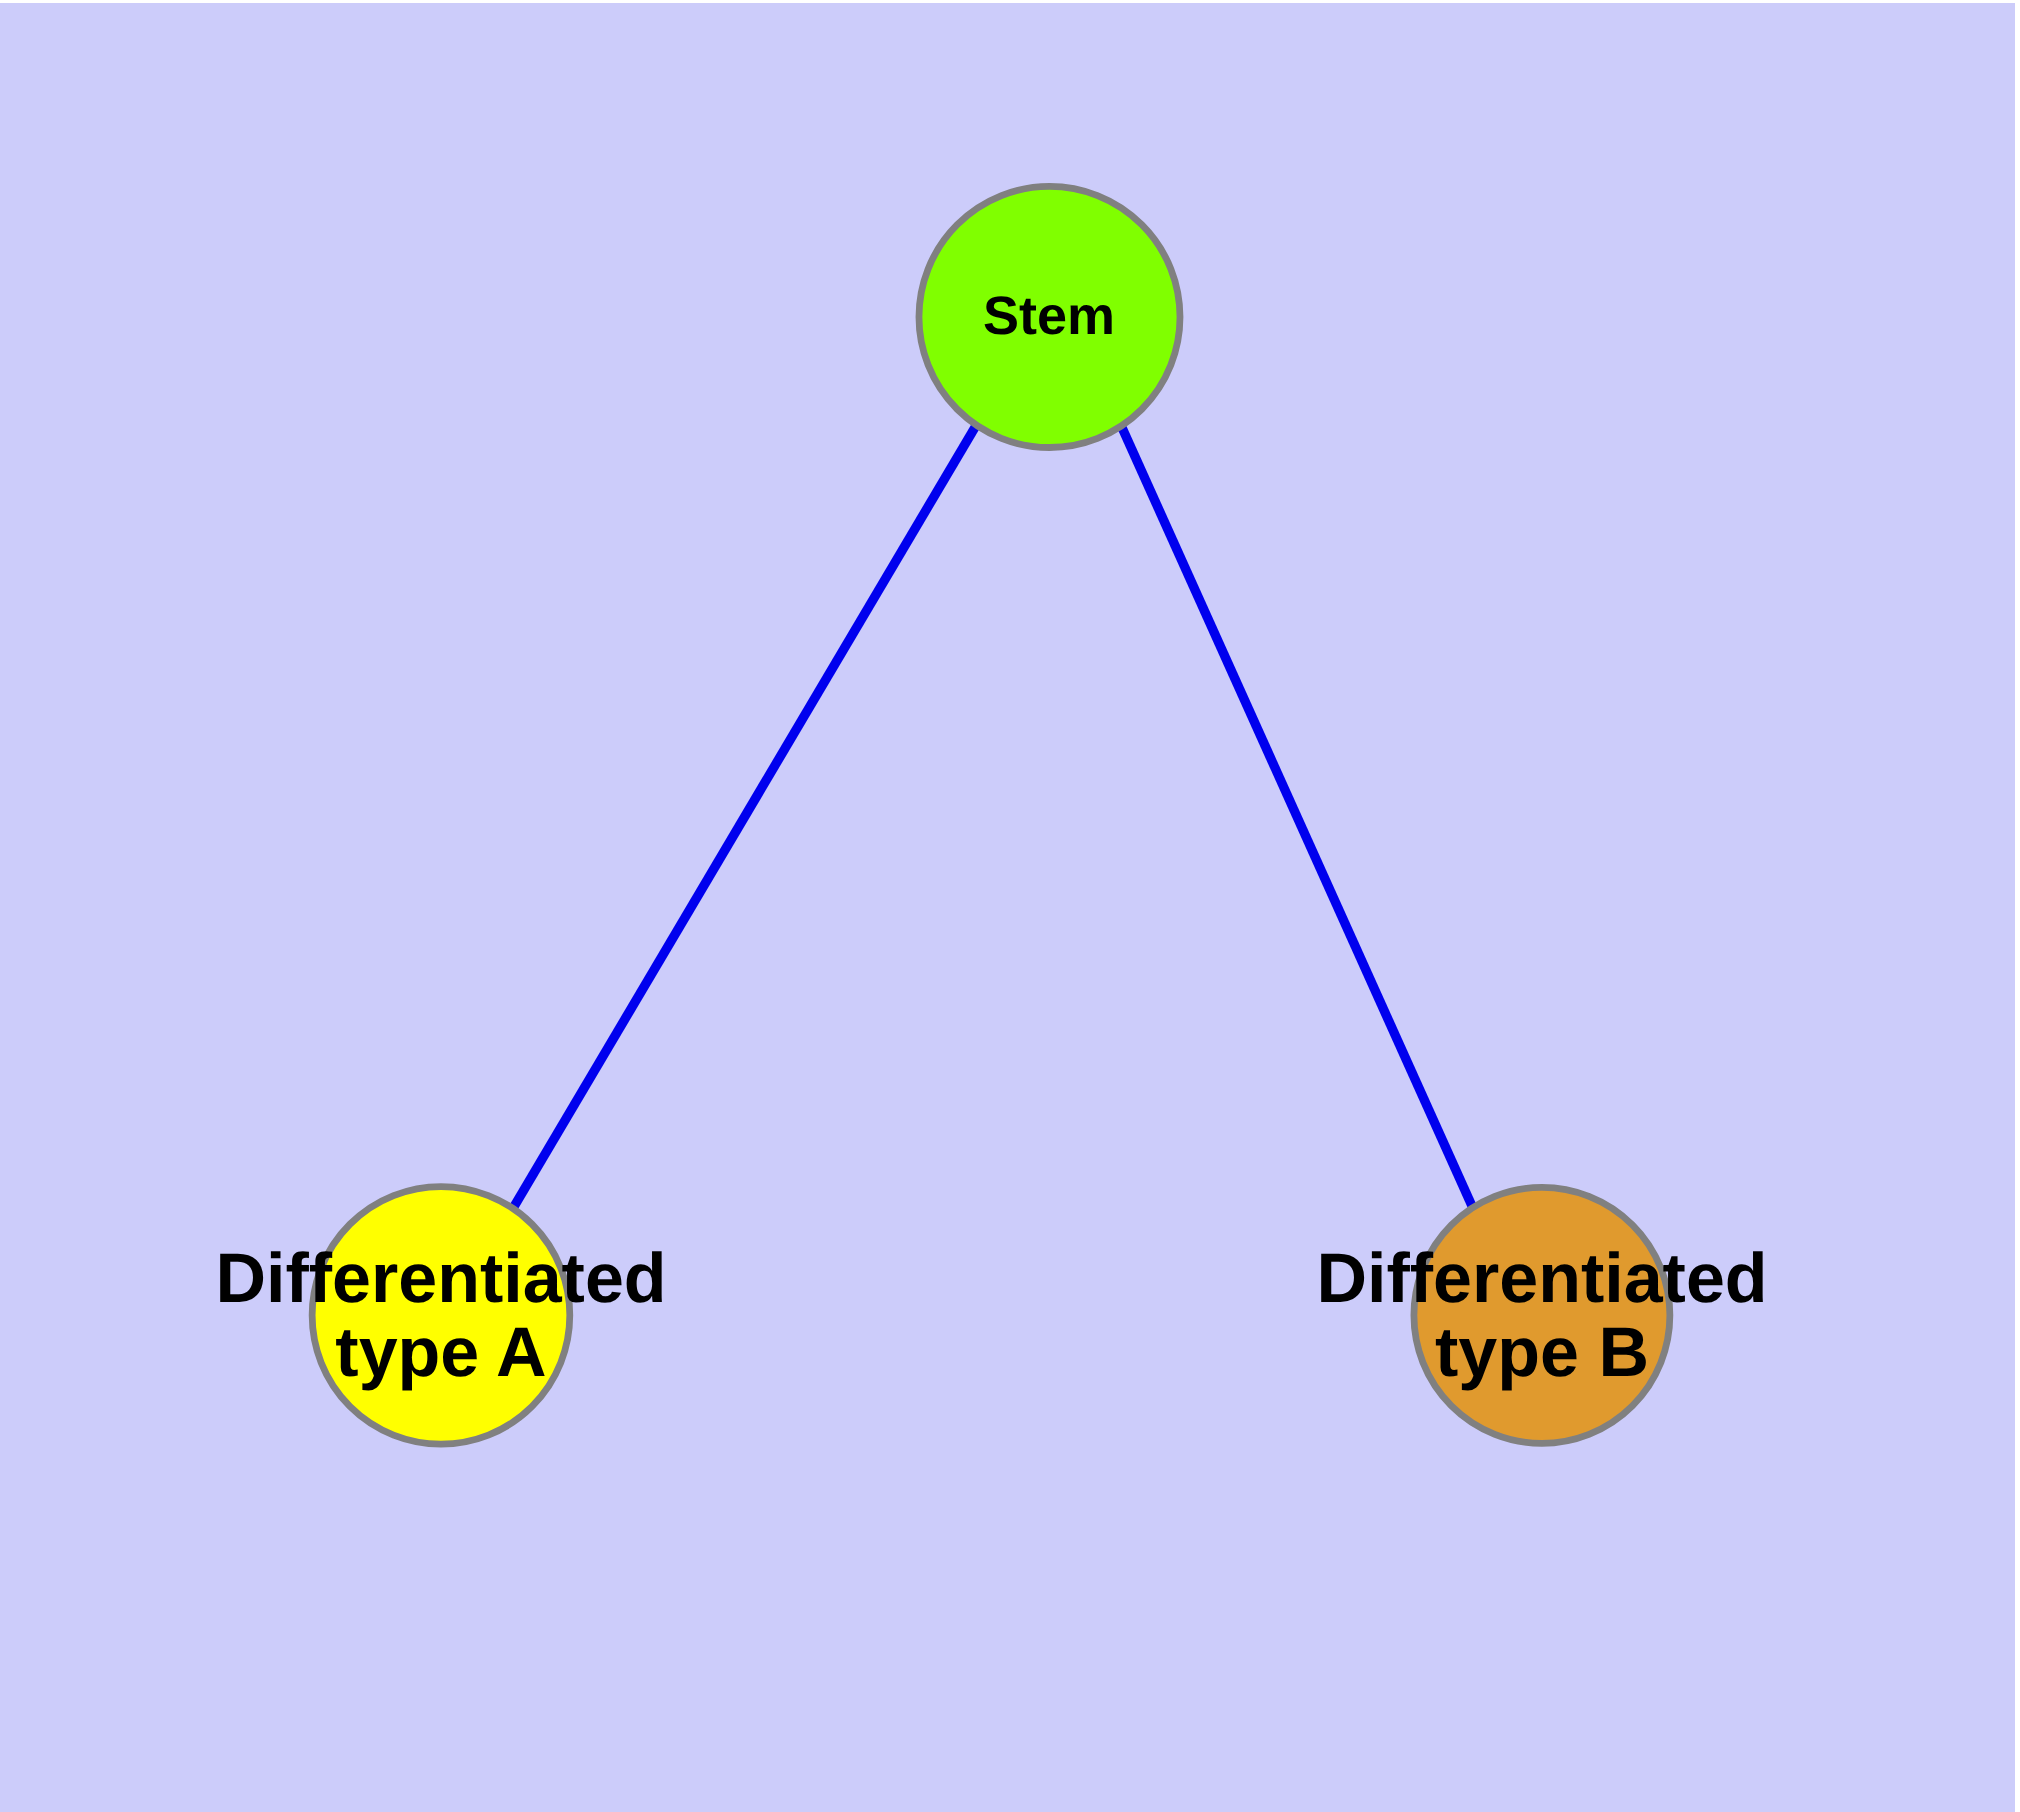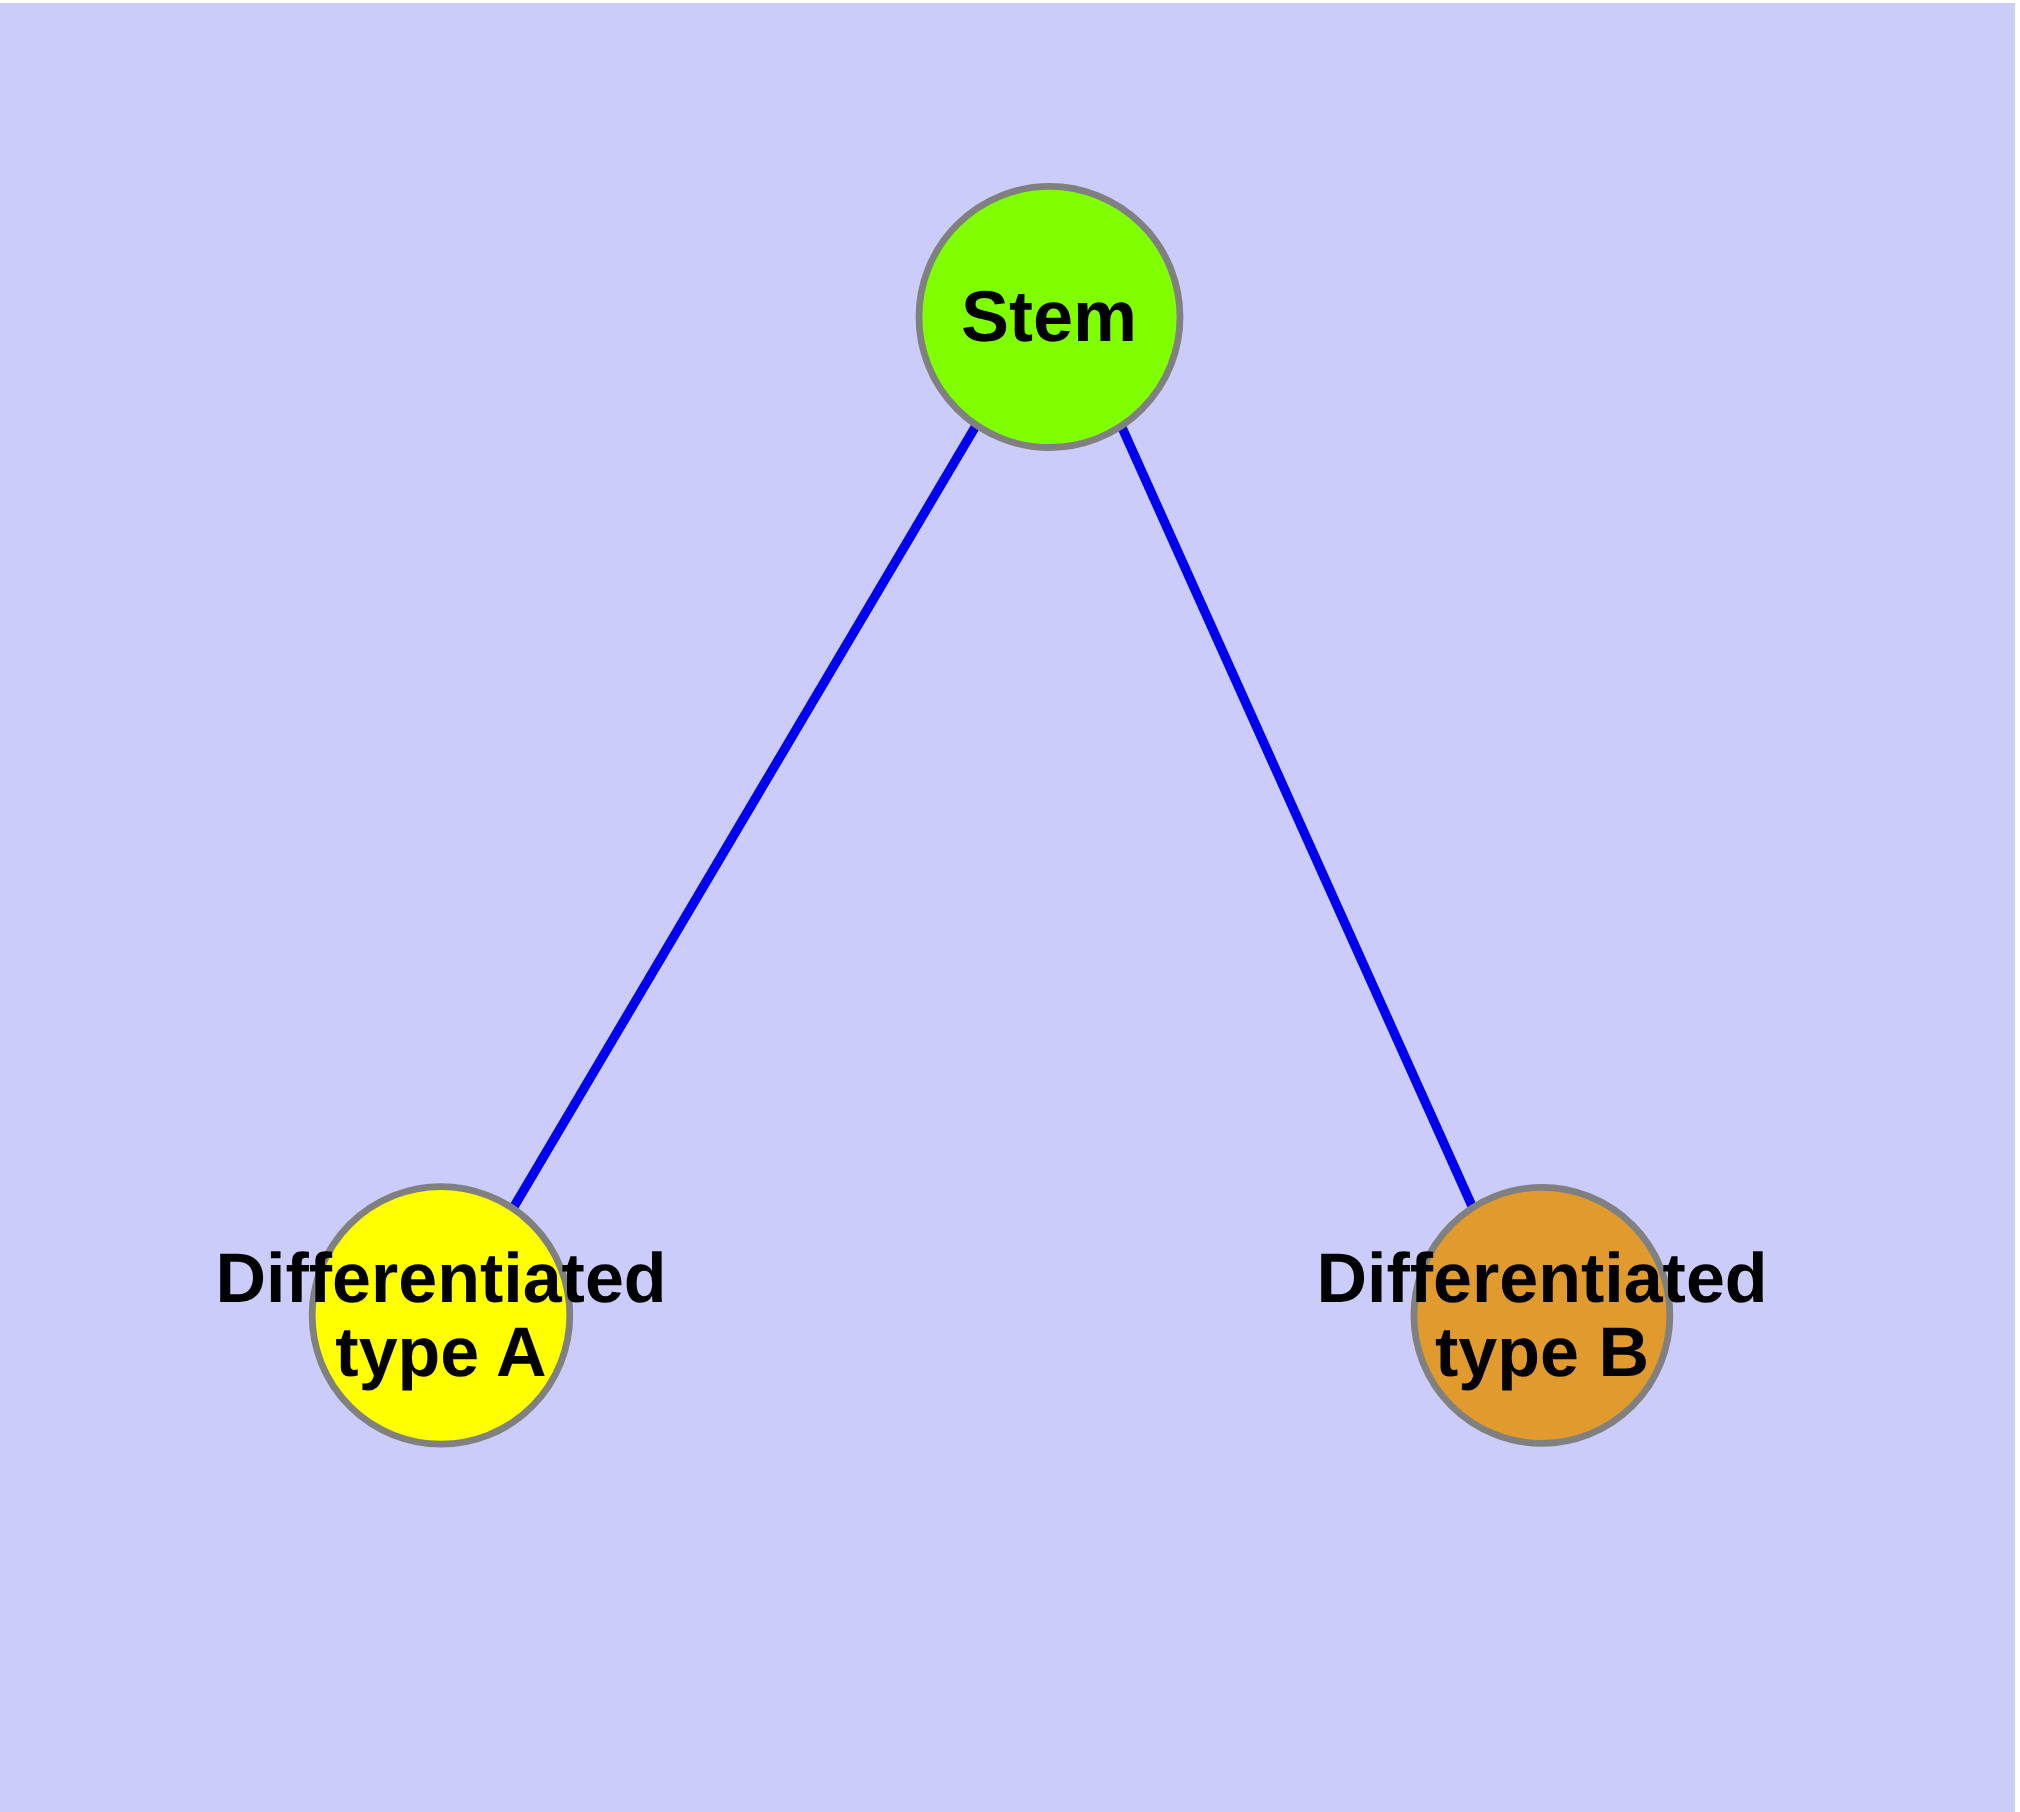--- a/index.html
+++ b/index.html
@@ -47,21 +47,21 @@
     text-align: center;
     color: #000000;
     font-weight: bold;
     line-height: 1.06;
     white-space: pre;
     transform: translate(-50%, -50%);
     pointer-events: none;
     text-rendering: geometricPrecision;
   }
   #label-stem {
-    font-size: 72px;
+    font-size: 54px;
     left: 1049px;
     top: 317px;
   }
   #label-type-a {
     font-size: 70px;
     left: 441px;
     top: 1315px;
   }
   #label-type-b {
     font-size: 70px;

